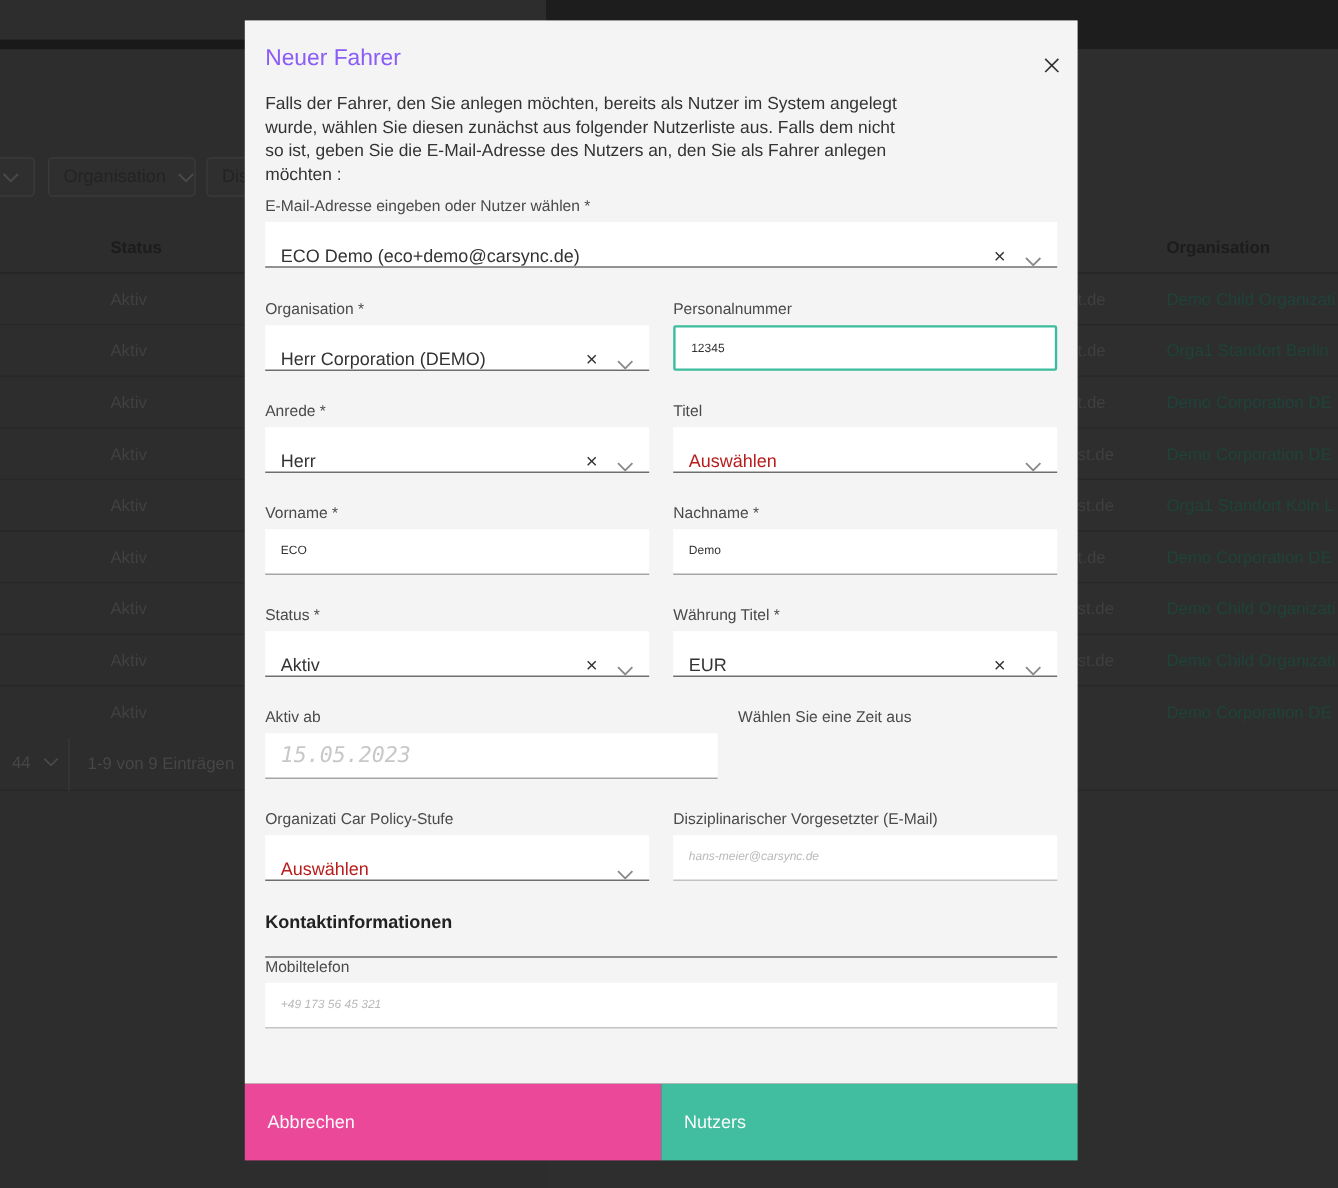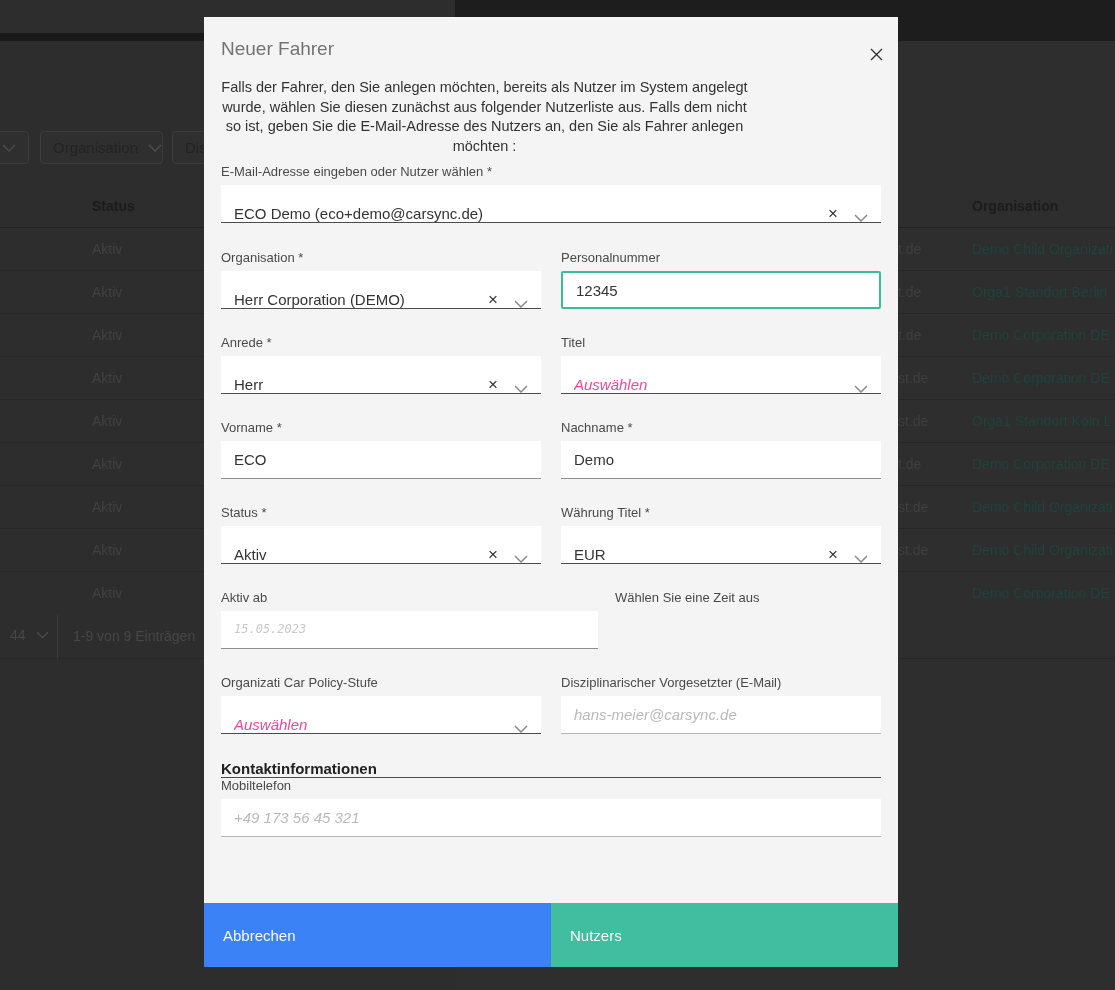--- a/index.html
+++ b/index.html
@@ -27,59 +27,59 @@
 
   .bg-pagination{position:absolute;left:0;top:615px;width:1115px;height:44px;
         border-bottom:1px solid #272727;color:#474747;font-size:14px;}
   .bg-pagesize{position:absolute;left:10px;top:12px;display:flex;align-items:center;gap:10px;}
   .bg-pag-divider{position:absolute;left:57px;top:0;width:1px;height:44px;background:#3a3a3a;}
   .bg-pag-range{position:absolute;left:73px;top:13px;}
 
   
   .modal{position:absolute;left:204px;top:17px;width:694px;z-index:5;}
   .modal-body{background:#f4f4f4;height:886px;padding:21px 17px 0;position:relative;overflow:hidden;}
-  .modal-title{font-size:19px;color:#737373;font-weight:400;margin:0 0 18px;}
+  .modal-title{font-size:19px;color:#8b5cf6;font-weight:400;margin:0 0 18px;}
   .modal-close{position:absolute;top:28px;right:13px;width:18px;height:18px;cursor:pointer;
         display:flex;align-items:center;justify-content:center;background:none;border:none;padding:0;}
-  .modal-intro{font-size:14.5px;line-height:19.5px;color:#333;margin:0 0 8px;max-width:527px;text-align:center;}
+  .modal-intro{font-size:14.5px;line-height:19.5px;color:#333;margin:0 0 8px;max-width:527px;}
 
   label.fld{display:block;font-size:13px;line-height:15px;color:#4a4a4a;margin:0 0 6px;}
   .form-row{display:flex;margin-bottom:26px;}
   .col{width:320px;}
   .col + .col{margin-left:20px;}
   .col-date{width:377px;}
   .col-time{width:196px;margin-left:17px;}
   .col-full{width:660px;}
 
   .tin{display:block;width:100%;height:38px;background:#fff;border:none;
-       border-bottom:1px solid #8f8f8f;padding:0 13px;font-size:15px;color:#333;
+       border-bottom:1px solid #8f8f8f;padding:0 13px;font-size:10px;color:#333;
        font-family:"Liberation Sans","DejaVu Sans",sans-serif;outline:none;}
   .tin.light{border-bottom-color:#b5b5b5;}
   .tin.focused{border:2px solid #3cbc9e;border-radius:2px;}
   .tin::placeholder{color:#b9b9b9;font-style:italic;opacity:1;}
-  .tin.mono{font-family:Liberation Serif, serif;font-size:12px;}
+  .tin.mono{font-family:Liberation Sans, sans-serif;font-size:18px;}
   .tin.mono::placeholder{font-family:"DejaVu Sans Mono",monospace;font-style:italic;color:#cquiet;}
   .tin.mono::placeholder{color:#c8c8c8;}
 
   .sel{display:flex;align-items:flex-end;height:38px;background:#fff;
        border-bottom:1px solid #4b4b4b;padding:0 13px;font-size:15px;color:#333;cursor:pointer;}
   .sel .val{flex:1 1 auto;white-space:nowrap;overflow:hidden;}
-  .sel .val.ph{color:#ec4899;font-style:italic;}
+  .sel .val.ph{color:#b91c1c;}
   .sel .clear{color:#333;font-size:17px;line-height:1;margin-right:16px;cursor:pointer;}
   .sel svg{flex:0 0 auto;}
 
   .section-head{font-size:15px;font-weight:bold;color:#222;margin:19px 0 0;
-        padding-bottom:0;border-bottom:1px solid #4a4a4a;}
+        padding-bottom:20px;border-bottom:1px solid #4a4a4a;}
   .mobil-label{margin-top:21px;}
 
   .modal-footer{display:flex;height:64px;}
   .btn{border:none;width:50%;display:flex;align-items:center;padding-left:19px;
        font-size:15px;color:#fafafa;cursor:pointer;
        font-family:"Liberation Sans","DejaVu Sans",sans-serif;}
-  .btn-cancel{background:#3b82f6;}
+  .btn-cancel{background:#ec4899;}
   .btn-submit{background:#41bd9f;}
 </style>
 </head>
 <body>
 
 <div class="stage">
 
   <div class="bg-topbar"></div>
   <div class="bg-topbar-left"></div>
   <div class="bg-right-pane"></div>

